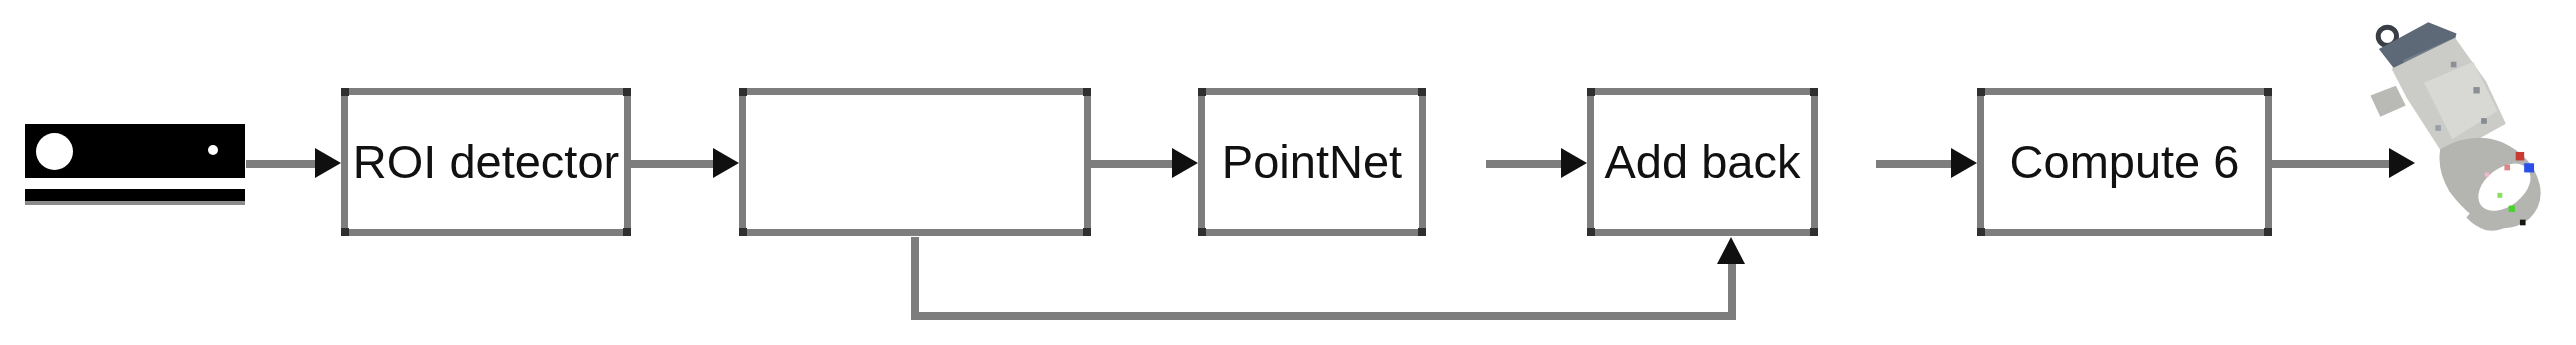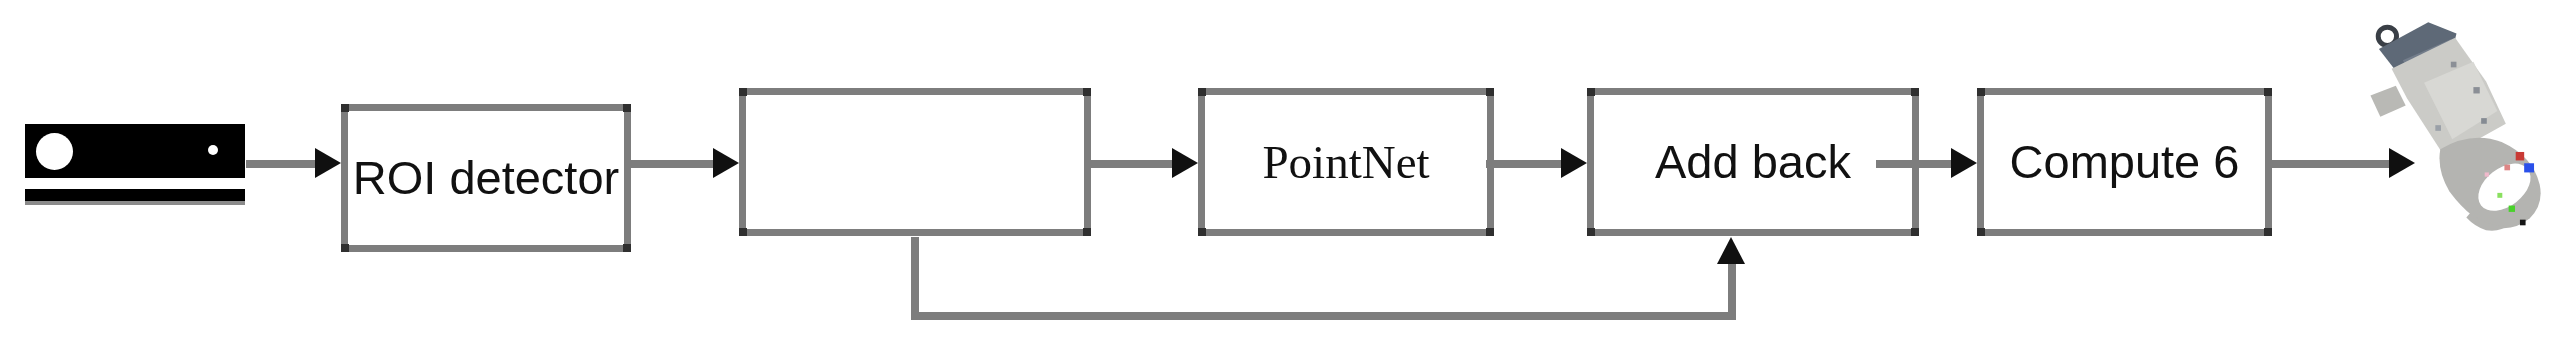--- a/index.html
+++ b/index.html
@@ -25,24 +25,24 @@
     justify-content:center;
     text-align:center;
     color:#111111;
     font-size:47px;
     line-height:54px;
   }
   .box .c{position:absolute;width:7.8px;height:7.8px;background:#2f2f2f;}
   .c.tl{top:-7px;left:-7px;} .c.tr{top:-7px;right:-7px;}
   .c.bl{bottom:-7px;left:-7px;} .c.br{bottom:-7px;right:-7px;}
 
-  #box-roi      {left:341px;  width:290px;margin-top:16px;}
+  #box-roi      {left:341px;  width:290px;}
   #box-crop     {left:739px; width:352px;}
-  #box-pointnet {left:1198px; width:296px;font-family:Liberation Serif, serif;}
-  #box-offset   {left:1587px; width:332px;}
+  #box-pointnet {left:1198px; width:228px;}
+  #box-offset   {left:1587px; width:231px;}
   #box-pose     {left:1977px; width:295px;}
 
   
   .hline{position:absolute;top:160px;height:7.8px;background:#7d7d7d;}
   .head-r{
     position:absolute;top:148px;width:0;height:0;
     border-top:15.5px solid transparent;
     border-bottom:15.5px solid transparent;
     border-left:26px solid #101010;
   }

